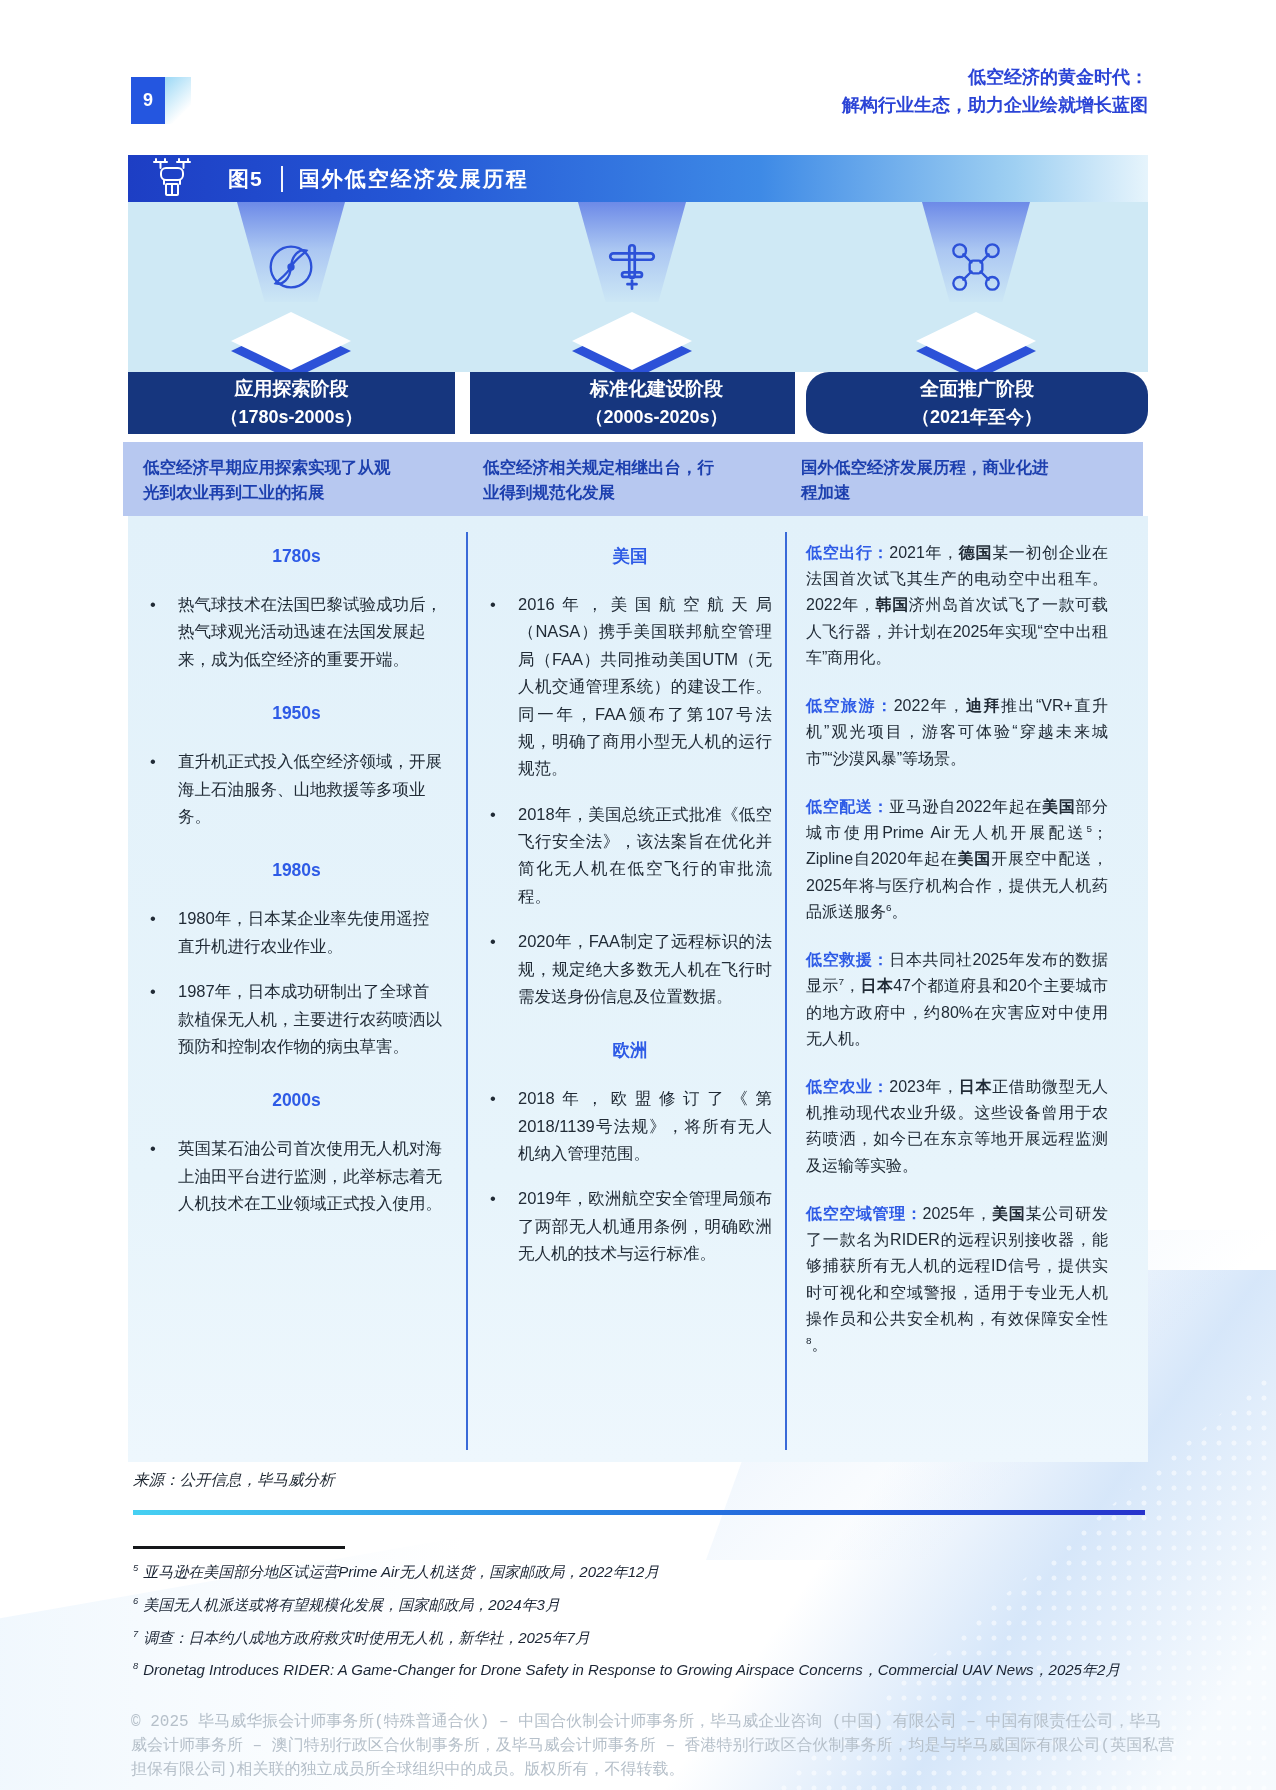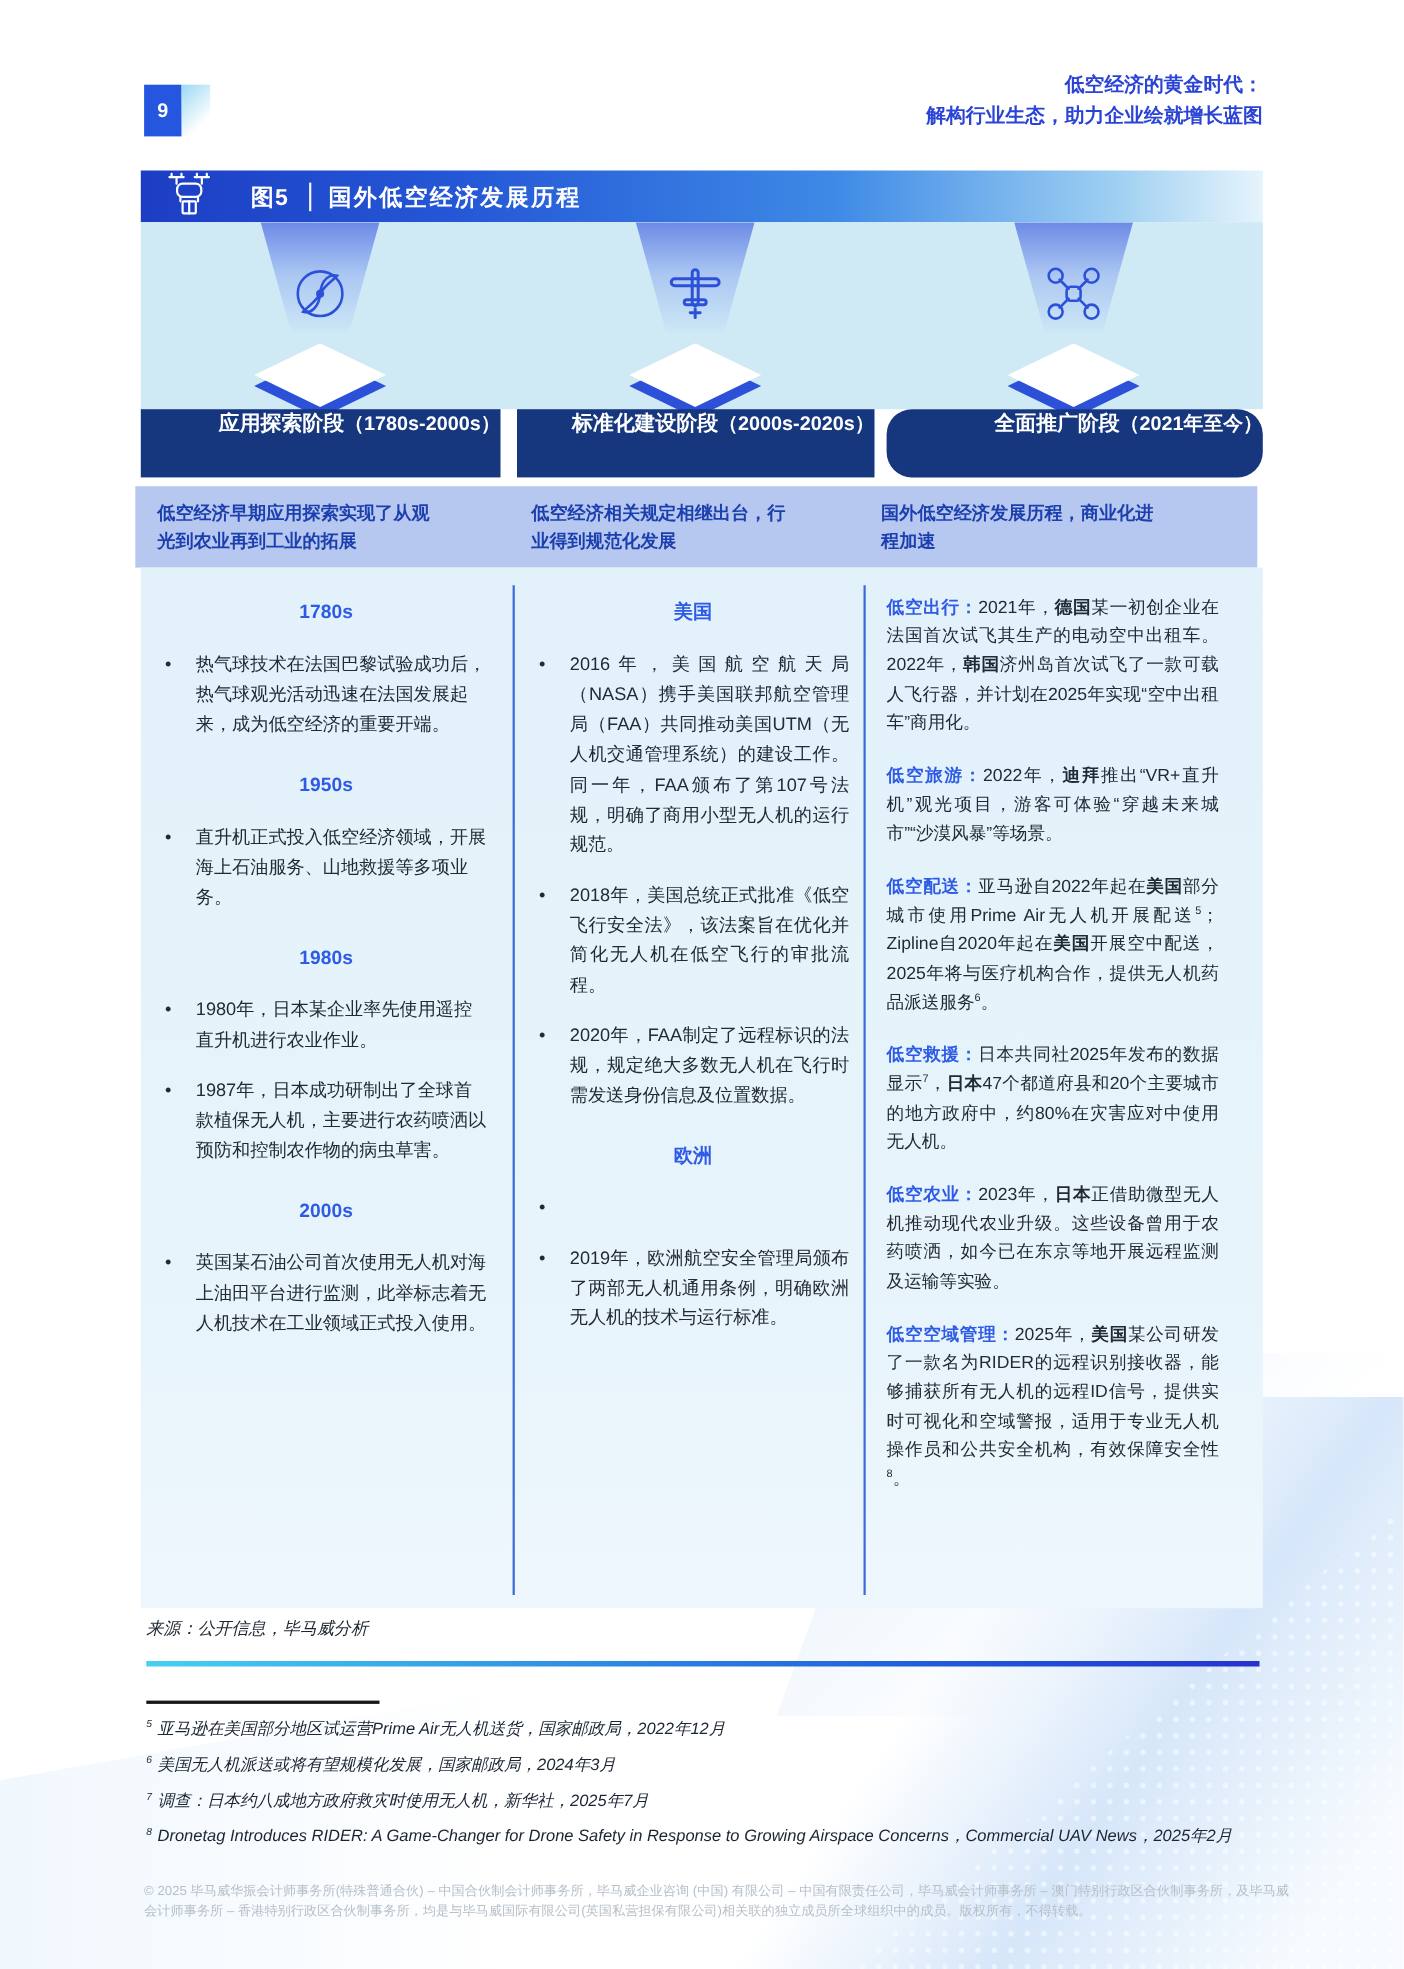--- a/index.html
+++ b/index.html
@@ -50,21 +50,21 @@
           background:linear-gradient(180deg, rgba(84,114,228,.80) 0%, rgba(122,152,238,.42) 48%, rgba(165,198,248,.06) 100%);
           clip-path:polygon(5% 0, 95% 0, 72% 100%, 28% 100%); }
   .plat-blue  { position:absolute; left:25px; top:120px; width:120px; height:58px; background:#2c51d8;
                 clip-path:polygon(50% 0,100% 50%,50% 100%,0 50%); }
   .plat-white { position:absolute; left:25px; top:110px; width:120px; height:58px; background:#ffffff;
                 clip-path:polygon(50% 0,100% 50%,50% 100%,0 50%); }
   .stage-svg { position:absolute; left:56px; top:36px; }
 
   
   .stage-bar { top:372px; height:62px; background:#16367e; color:#fff; text-align:center;
-               display:flex; flex-direction:row; justify-content:flex-end; line-height:1.5; }
+               display:flex; flex-direction:column; justify-content:center; line-height:1.5; }
   .sb-0 { left:128px; width:327px; } .sb-1 { left:470px; width:325px;padding-left:48px; } .sb-2 { left:806px; width:342px;border-radius:23px; }
   .stage-name { font-size:19px; font-weight:700; }
   .stage-period { font-size:18px; font-weight:700; }
 
   
   .sum-band { left:123px; top:442px; width:1020px; height:74px; background:#b7c8f0; }
   .sum { position:absolute; top:13px; color:#1c3fae; font-weight:700; font-size:16.5px; line-height:1.5; }
   .sum-0 { left:20px; width:262px; } .sum-1 { left:360px; width:232px; } .sum-2 { left:678px; width:262px; }
 
   
@@ -87,21 +87,21 @@
   sup { font-size:.62em; }
 
   
   .source-line { left:133px; top:1470px; font-style:italic; font-size:15.5px; color:#1d2630; }
   .grad-rule { left:133px; top:1510px; width:1012px; height:5px;
                background:linear-gradient(90deg,#46d0f2 0%,#2a84e2 45%,#1f55d8 75%,#2733cc 100%); }
   .fn-sep { left:133px; top:1546px; width:212px; height:3px; background:#15171a; }
   .footnotes { left:133px; top:1558px; width:1016px; color:#1a2433; font-size:15px; line-height:1.85; }
   .fn-item { margin-bottom:5px;font-style:italic; }
   .fn-item sup { margin-right:5px; }
-  .footer-copy { left:131px; top:1710px; width:1046px; color:#b6c0ca; font-size:12px; line-height:1.5; }
+  .footer-copy { left:131px; top:1710px; width:1046px; color:#b6c0ca; font-size:16px; line-height:1.5;font-family:Liberation Mono, monospace; }
 </style>
 </head>
 <body>
 
 <div class="page">
 
   <div class="deco deco-b"></div>
   <div class="deco deco-a"></div>
   <div class="deco deco-c"></div>
   <div class="deco deco-dots"></div>
@@ -232,20 +232,21 @@
           <span class="dot">•</span>
           <span class="btext"><span>2018年，美国总统正式批准《低空飞行安全法》，该法案旨在优化并简化无人机在低空飞行的审批流程。</span></span>
         </div>
         <div class="bullet">
           <span class="dot">•</span>
           <span class="btext"><span>2020年，FAA制定了远程标识的法规，规定绝大多数无人机在飞行时需发送身份信息及位置数据。</span></span>
         </div>
         <div class="col-heading">欧洲</div>
         <div class="bullet">
           <span class="dot">•</span>
+          <span class="btext"><span>2018年，欧盟修订了《第2018/1139号法规》，将所有无人机纳入管理范围。</span></span>
         </div>
         <div class="bullet">
           <span class="dot">•</span>
           <span class="btext"><span>2019年，欧洲航空安全管理局颁布了两部无人机通用条例，明确欧洲无人机的技术与运行标准。</span></span>
         </div>
       </div>
     <div class="col col-2">
         <p class="para"><span class="lead">低空出行：</span><span>2021年，</span><span class="b">德国</span><span>某一初创企业在法国首次试飞其生产的电动空中出租车。2022年，</span><span class="b">韩国</span><span>济州岛首次试飞了一款可载人飞行器，并计划在2025年实现“空中出租车”商用化。</span></p>
         <p class="para"><span class="lead">低空旅游：</span><span>2022年，</span><span class="b">迪拜</span><span>推出“VR+直升机”观光项目，游客可体验“穿越未来城市”“沙漠风暴”等场景。</span></p>
         <p class="para"><span class="lead">低空配送：</span><span>亚马逊自2022年起在</span><span class="b">美国</span><span>部分城市使用Prime Air无人机开展配送</span><sup>5</sup><span>；Zipline自2020年起在</span><span class="b">美国</span><span>开展空中配送，2025年将与医疗机构合作，提供无人机药品派送服务</span><sup>6</sup><span>。</span></p>

